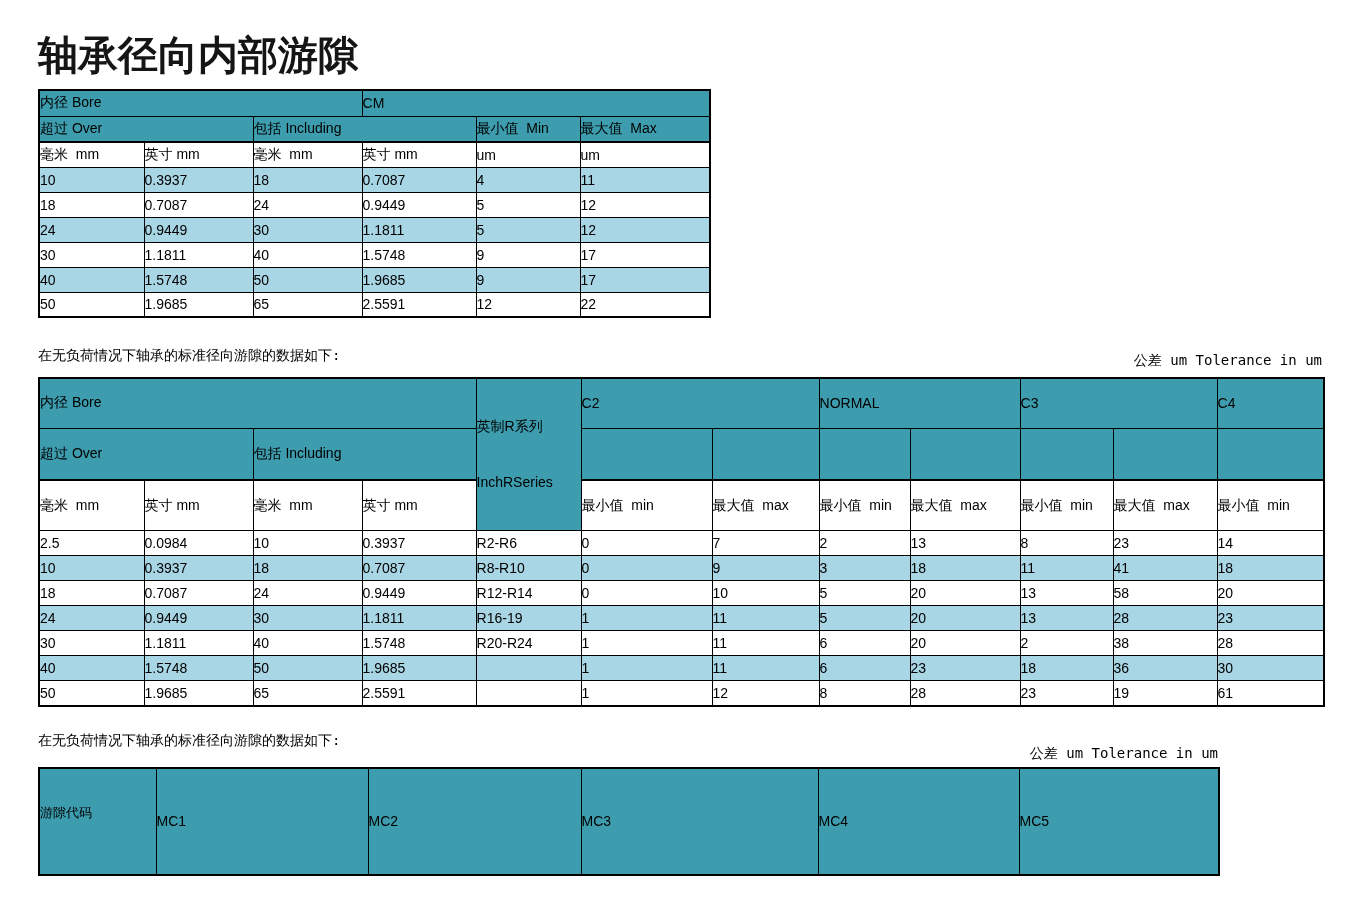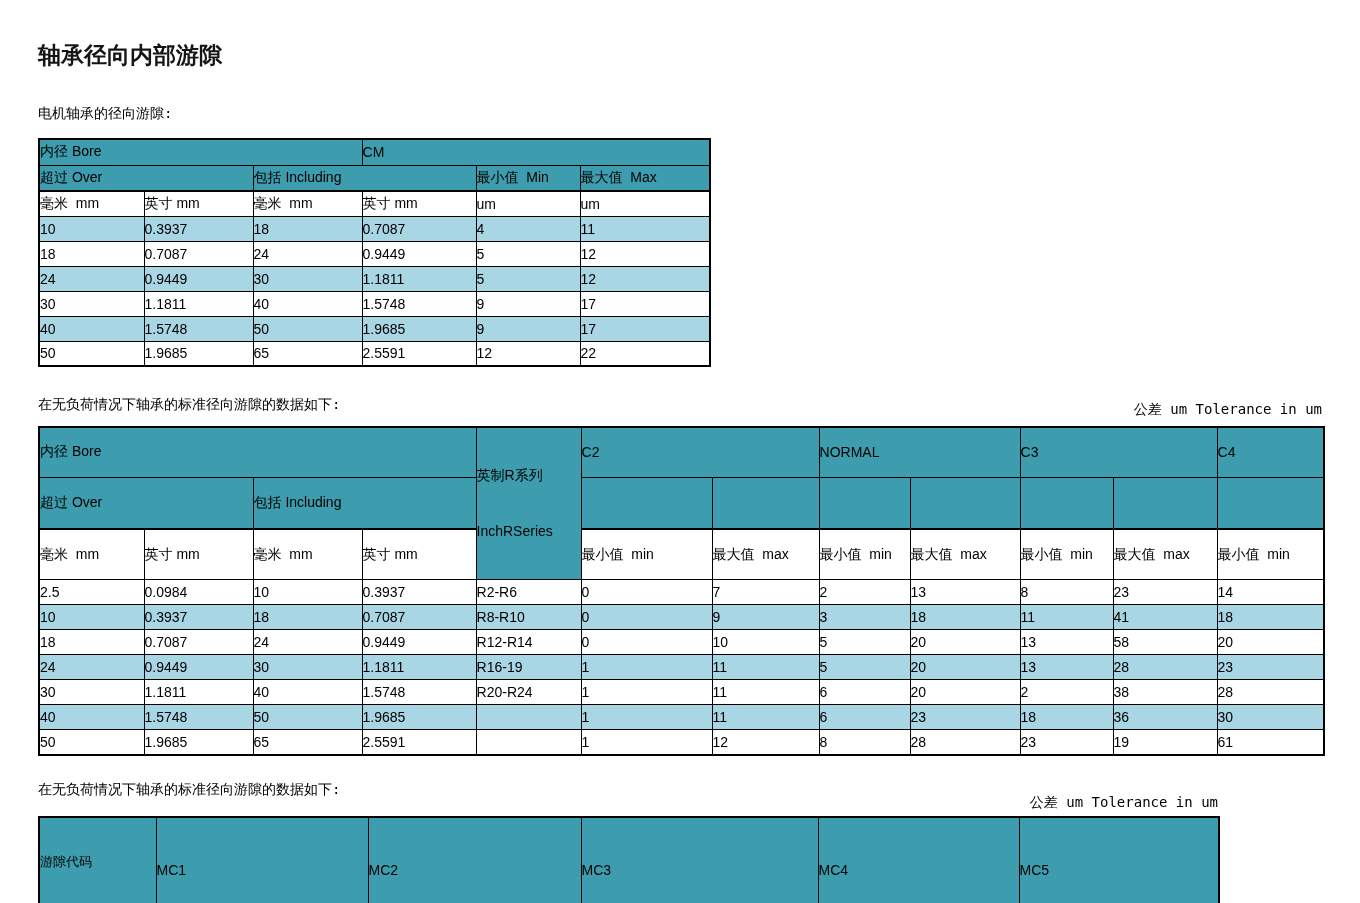--- a/index.html
+++ b/index.html
@@ -1,18 +1,18 @@
 <!DOCTYPE html>
 <html><head>
 <meta charset="utf-8">
 <style>
   html,body{margin:0;padding:0;background:#fff;color:#000;}
   body{width:1360px;height:903px;font-family:"Liberation Sans",sans-serif;overflow:hidden;}
   .page{padding:38px 0 0 38px;}
-  .title{font-size:23px;line-height:34px;font-weight:700;margin:0;color:#151515;}
+  .title{font-size:40px;line-height:34px;font-weight:700;margin:0;color:#151515;}
   .intro{font-size:16px;line-height:20px;font-weight:700;margin:22px 0 0 0;}
   .sec-heading{font-family:"DejaVu Sans Mono","Liberation Mono",monospace;font-size:14px;line-height:16px;margin:0;}
   .s1{margin-top:33px;}
   .s2{margin-top:29px;}
   .s3{margin-top:25px;}
   .tol-note{font-family:"DejaVu Sans Mono","Liberation Mono",monospace;font-size:14px;line-height:15px;text-align:right;}
   .note2{width:1284px;margin-top:-10px;}
   .note3{width:1180px;margin-top:-2px;}
   .tbl{border-collapse:collapse;table-layout:fixed;font-family:Liberation Sans, sans-serif;font-size:14px;border:2px solid #000;}
   .tbl td{border:1px solid #000;padding:0;white-space:pre;overflow:hidden;vertical-align:middle;}
@@ -26,21 +26,20 @@
   .small-txt{font-size:13px;}
 </style>
 </head>
 <body>
 
 <div class="page">
 
   <h1 class="title">轴承径向内部游隙</h1>
 
 
-  <p class="sec-heading s1">电机轴承的径向游隙:</p>
 
   <table class="tbl t1">
     <colgroup>
       <col style="width:105px">
         <col style="width:109px">
         <col style="width:109px">
       <col style="width:114px">
         <col style="width:104px">
         <col style="width:130px">
     </colgroup>

